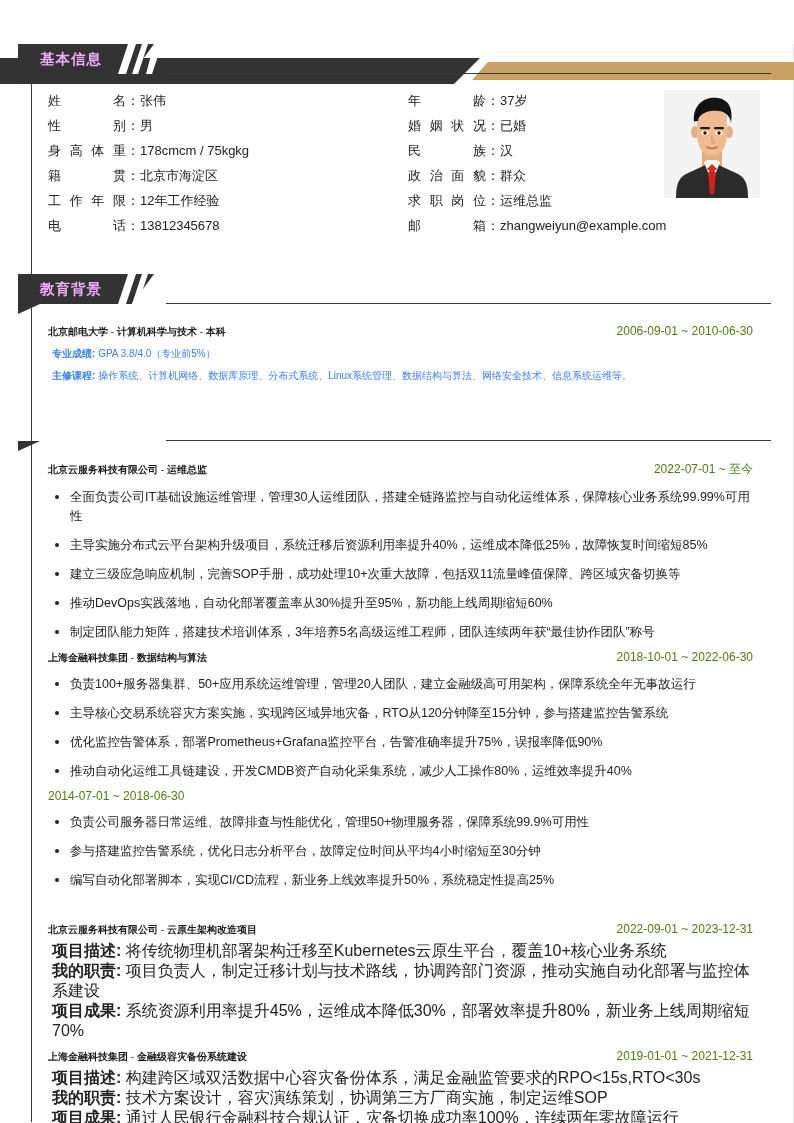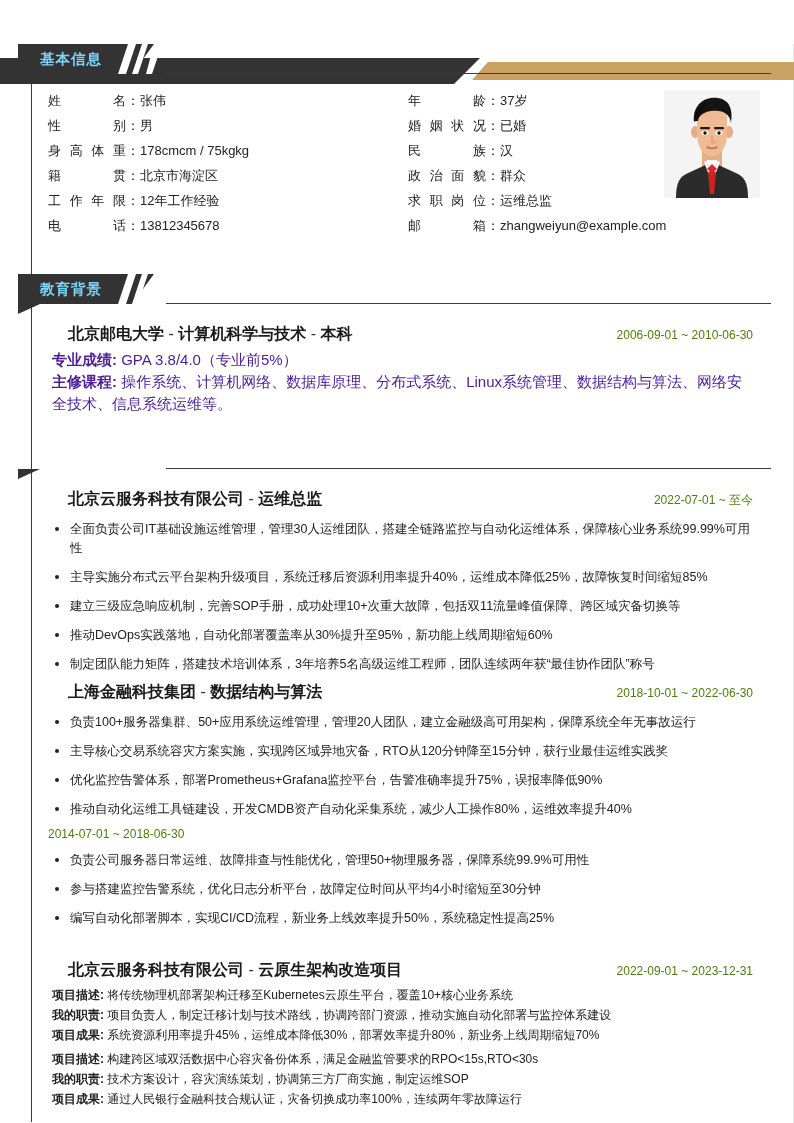--- a/index.html
+++ b/index.html
@@ -73,21 +73,21 @@
     height: 30px;
     background: #333333;
     clip-path: polygon(0 0, 100% 0, calc(100% - 22px) 100%, 0 100%);
     display: flex;
     align-items: center;
     padding-left: 22px;
     padding-right: 52px;
     box-sizing: border-box;
   }
   .sec-head .plate .title {
-    color: #7dd3fc;
+    color: #f0abfc;
     font-size: 14.5px;
     font-weight: bold;
     letter-spacing: 1px;
     white-space: nowrap;
   }
   .sec-head .slashes {
     position: absolute;
     top: 0;
     height: 30px;
     width: 44px;
@@ -157,43 +157,42 @@
   
   .entry { margin-bottom: 4px; }
   .entry-head {
     display: flex;
     justify-content: space-between;
     align-items: baseline;
     margin-top: 8px;
     margin-bottom: 4px;
   }
   .entry-title {
-    font-size: 16px;
+    font-size: 10px;
     font-weight: bold;
     color: #1a1a1a;
     white-space: nowrap;
-    margin-left: 20px;
   }
   .entry-title .sep { font-weight: normal; color: #333; }
   .entry-date {
     font-size: 12px;
     color: #4d7c0f;
     white-space: nowrap;
   }
 
   .kv-line {
-    font-size: 15px;
-    color: #4c1d95;
+    font-size: 10px;
+    color: #3b82f6;
     line-height: 22px;
     margin-left: 4px;
   }
   .kv-line .kv-k { font-weight: bold; }
 
   .para {
-    font-size: 12px;
+    font-size: 16px;
     color: #222;
     line-height: 20px;
     margin-left: 4px;
   }
   .para .kv-k { font-weight: bold; }
 
   ul.bullets {
     list-style: none;
     margin: 2px 0 0 0;
     padding: 0;
@@ -466,21 +465,21 @@
 
       <div class="entry">
         <div class="entry-head">
           <div class="entry-title">
             <span>上海金融科技集团</span><span class="sep"> - </span><span>数据结构与算法</span>
           </div>
           <div class="entry-date">2018-10-01 ~ 2022-06-30</div>
         </div>
         <ul class="bullets">
           <li>负责100+服务器集群、50+应用系统运维管理，管理20人团队，建立金融级高可用架构，保障系统全年无事故运行</li>
-          <li>主导核心交易系统容灾方案实施，实现跨区域异地灾备，RTO从120分钟降至15分钟，获行业最佳运维实践奖</li>
+          <li>主导核心交易系统容灾方案实施，实现跨区域异地灾备，RTO从120分钟降至15分钟，参与搭建监控告警系统</li>
           <li>优化监控告警体系，部署Prometheus+Grafana监控平台，告警准确率提升75%，误报率降低90%</li>
           <li>推动自动化运维工具链建设，开发CMDB资产自动化采集系统，减少人工操作80%，运维效率提升40%</li>
         </ul>
       </div>
 
       <div class="entry">
         <div class="entry-head">
           <div class="entry-date">2014-07-01 ~ 2018-06-30</div>
         </div>
         <ul class="bullets">
@@ -512,20 +511,26 @@
           <span class="kv-k">我的职责:</span>
           <span>项目负责人，制定迁移计划与技术路线，协调跨部门资源，推动实施自动化部署与监控体系建设</span>
         </div>
         <div class="para">
           <span class="kv-k">项目成果:</span>
           <span>系统资源利用率提升45%，运维成本降低30%，部署效率提升80%，新业务上线周期缩短70%</span>
         </div>
       </div>
 
       <div class="entry">
+        <div class="entry-head">
+          <div class="entry-title">
+            <span>上海金融科技集团</span><span class="sep"> - </span><span>金融级容灾备份系统建设</span>
+          </div>
+          <div class="entry-date">2019-01-01 ~ 2021-12-31</div>
+        </div>
         <div class="para">
           <span class="kv-k">项目描述:</span>
           <span>构建跨区域双活数据中心容灾备份体系，满足金融监管要求的RPO&lt;15s,RTO&lt;30s</span>
         </div>
         <div class="para">
           <span class="kv-k">我的职责:</span>
           <span>技术方案设计，容灾演练策划，协调第三方厂商实施，制定运维SOP</span>
         </div>
         <div class="para">
           <span class="kv-k">项目成果:</span>

